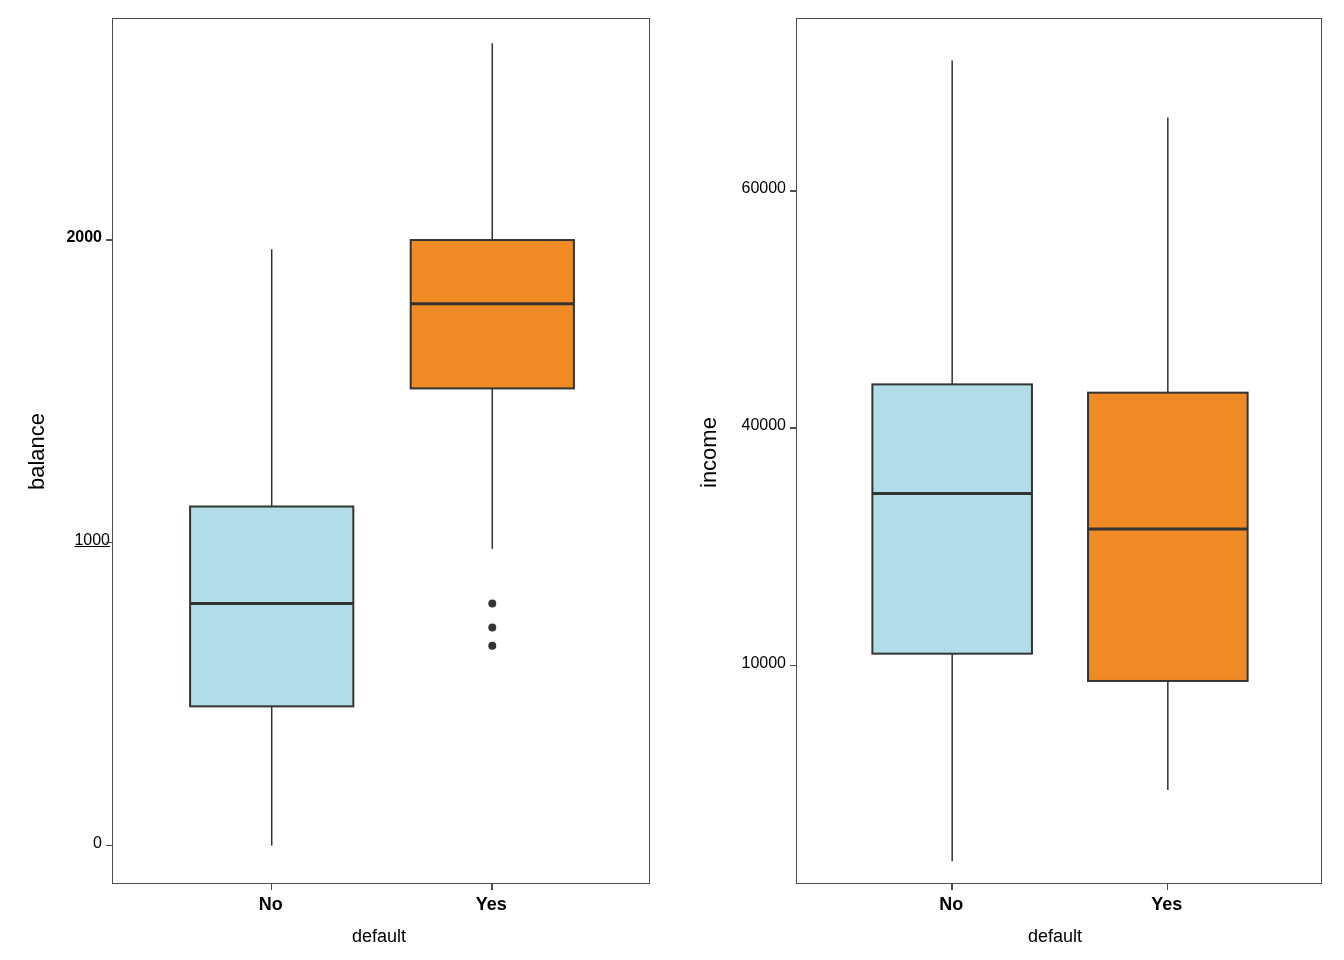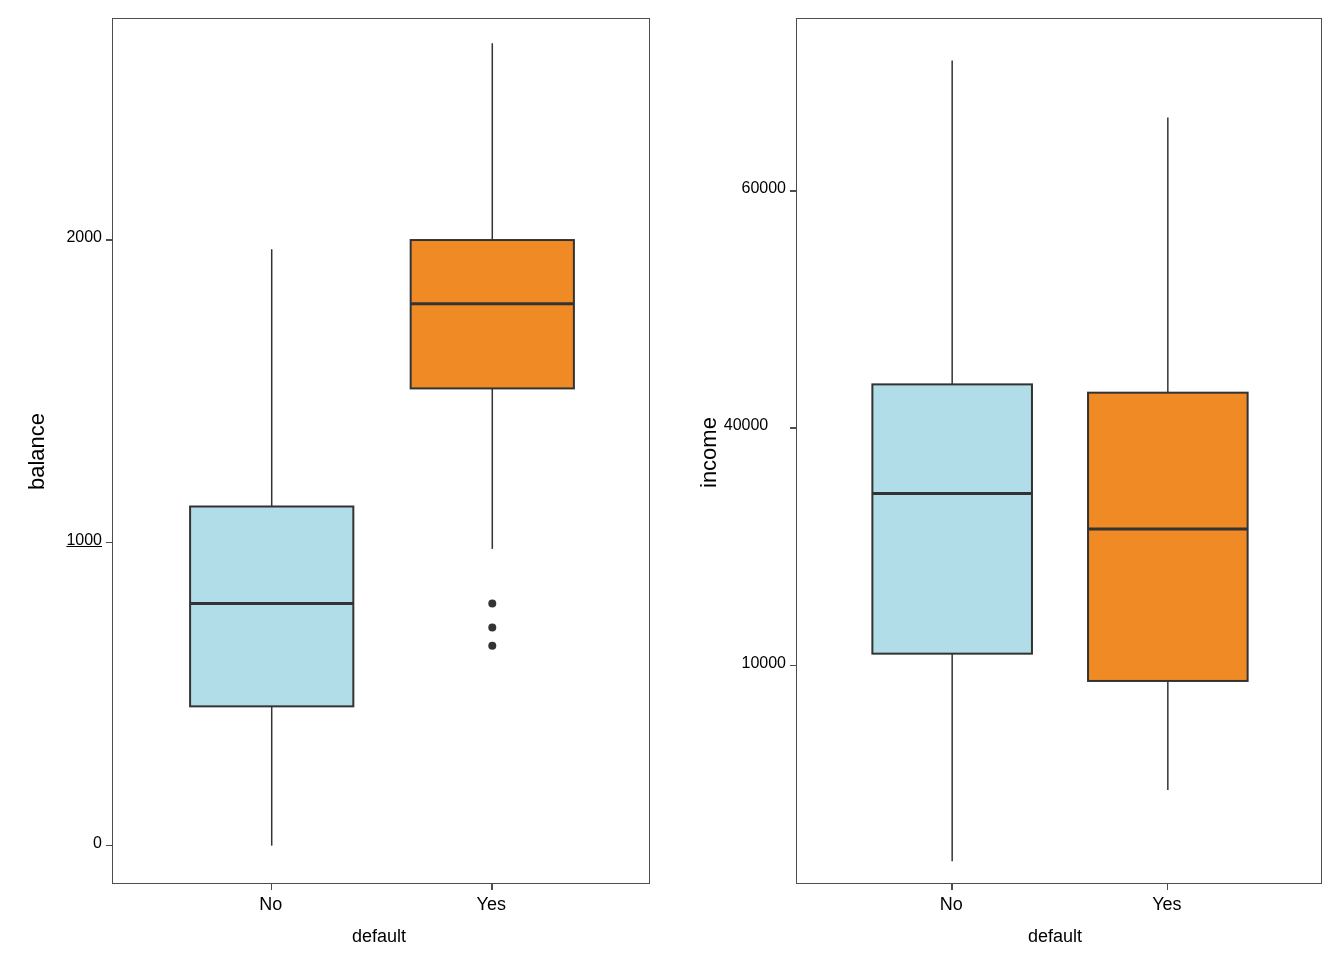--- a/index.html
+++ b/index.html
@@ -49,20 +49,21 @@
     position: absolute;
     font-size: 16px;
     text-align: right;
     width: 80px;
   }
   .tick-label-x {
     position: absolute;
     font-size: 18px;
     text-align: center;
     transform: translateX(-50%);
+    font-weight: bold;
   }
   .tick-mark-y {
     position: absolute;
     height: 1.5px;
     width: 6px;
     background: #4d4d4d;
   }
   .tick-mark-x {
     position: absolute;
     width: 1.5px;
@@ -106,22 +107,22 @@
           <circle cx="379.29" cy="608.6223776223776" r="4" class="outlier"></circle>
           <circle cx="379.29" cy="626.7902097902098" r="4" class="outlier"></circle>
         </svg>
     </div>
 
     <div class="axis-title-y" style="left:24px; top:490px;">balance</div>
 
     <div class="axis-title-x" style="left:352px; top:926px;">default</div>
 
     <div class="tick-label-y" id="ly-0" style="left: 22px; top: 833.636px;">0</div>
-    <div class="tick-label-y" id="ly-1" style="left: 22px; top: 530.839px; text-decoration: underline;">1000</div>
-    <div class="tick-label-y" id="ly-2" style="left: 22px; top: 228.042px;">2000</div>
+    <div class="tick-label-y" id="ly-1" style="left: 30px; top: 530.839px; text-decoration: underline;">1000</div>
+    <div class="tick-label-y" id="ly-2" style="left: 22px; top: 228.042px; font-weight: bold;">2000</div>
     <div class="tick-mark-y" id="lym-0" style="left: 106px; top: 844.636px;"></div>
     <div class="tick-mark-y" id="lym-1" style="left: 106px; top: 541.839px;"></div>
     <div class="tick-mark-y" id="lym-2" style="left: 106px; top: 239.042px;"></div>
 
     <div class="tick-label-x" id="lx-0" style="left: 270.71px; top: 894px;">No</div>
     <div class="tick-label-x" id="lx-1" style="left: 491.29px; top: 894px;">Yes</div>
     <div class="tick-mark-x" id="lxm-0" style="left: 270.71px; top: 884px;"></div>
     <div class="tick-mark-x" id="lxm-1" style="left: 491.29px; top: 884px;"></div>
   </div>
 
@@ -137,21 +138,21 @@
           <rect x="291.0358" y="373.6849315068493" width="159.5884" height="288.2712328767123" fill="#F08A24" class="box"></rect>
           <line x1="291.0358" x2="450.6242" y1="510.1095890410959" y2="510.1095890410959" class="median"></line>
         </svg>
     </div>
 
     <div class="axis-title-y" style="left:24px; top:488px;">income</div>
 
     <div class="axis-title-x" style="left:356px; top:926px;">default</div>
 
     <div class="tick-label-y" id="ry-0" style="left: 34px; top: 653.534px;">10000</div>
-    <div class="tick-label-y" id="ry-1" style="left: 34px; top: 416.274px; text-align: center;">40000</div>
+    <div class="tick-label-y" id="ry-1" style="left: 34px; top: 416.274px;">40000</div>
     <div class="tick-label-y" id="ry-2" style="left: 34px; top: 179.014px;">60000</div>
     <div class="tick-mark-y" id="rym-0" style="left: 118px; top: 664.534px;"></div>
     <div class="tick-mark-y" id="rym-1" style="left: 118px; top: 427.274px;"></div>
     <div class="tick-mark-y" id="rym-2" style="left: 118px; top: 190.014px;"></div>
 
     <div class="tick-label-x" id="rx-0" style="left: 279.17px; top: 894px;">No</div>
     <div class="tick-label-x" id="rx-1" style="left: 494.83px; top: 894px;">Yes</div>
     <div class="tick-mark-x" id="rxm-0" style="left: 279.17px; top: 884px;"></div>
     <div class="tick-mark-x" id="rxm-1" style="left: 494.83px; top: 884px;"></div>
   </div>

